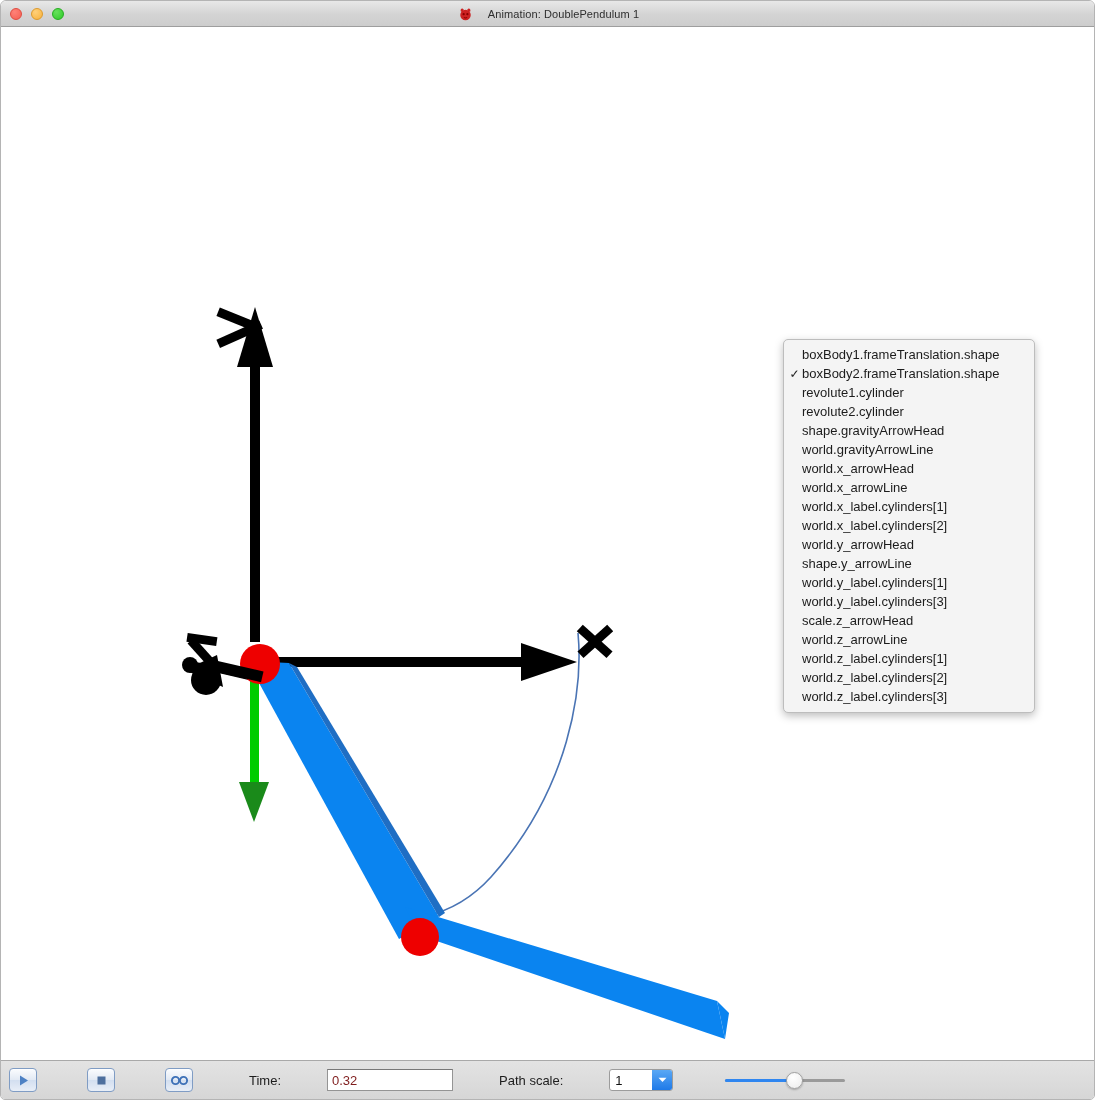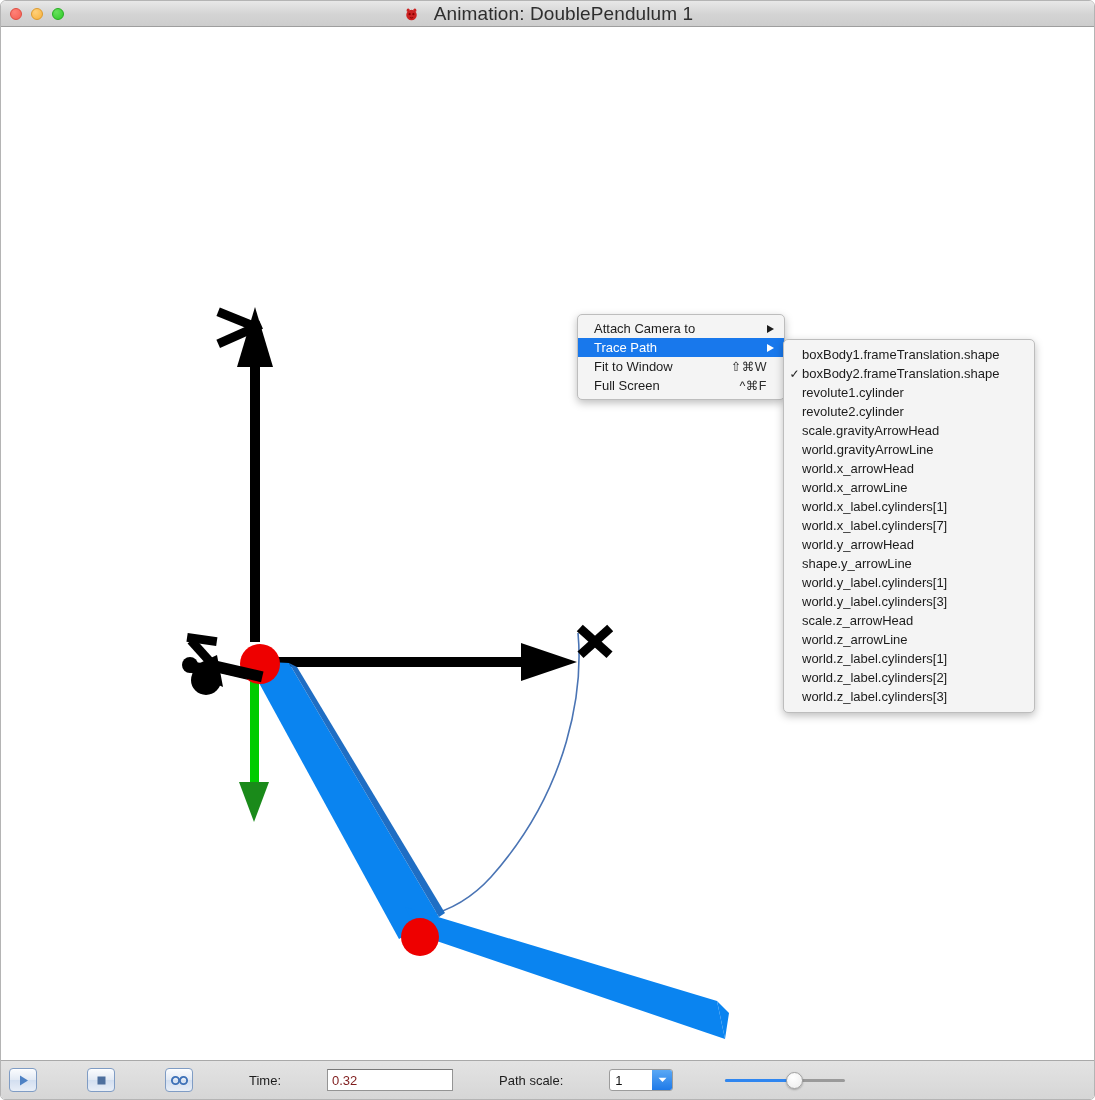--- a/index.html
+++ b/index.html
@@ -33,21 +33,21 @@
   }
   #tl-close { left: 9px;  background: radial-gradient(circle at 35% 30%, #ff8278, #f55f52); border: 1px solid #e04b3f; }
   #tl-min   { left: 30px; background: radial-gradient(circle at 35% 30%, #ffd07a, #f8b23c); border: 1px solid #dd9a2c; }
   #tl-max   { left: 51px; background: radial-gradient(circle at 35% 30%, #67e05c, #2fcb28); border: 1px solid #25ad20; }
 
   #title-wrap {
     position: absolute; left: 0; top: 0; width: 1095px; height: 26px;
     display: flex; align-items: center; justify-content: center; gap: 7px;
   }
   #title-text {
-    font-size: 19px; color: #2e2e2e; letter-spacing: 0.1px; margin-left: 8px;
+    font-size: 11px; color: #2e2e2e; letter-spacing: 0.1px; margin-left: 8px;
   }
   #app-icon { width: 15px; height: 15px; display: block; }
 
   
   #canvas-area {
     position: absolute; left: 0; top: 26px;
     width: 1095px; height: 1035px;
     background: #ffffff;
     overflow: hidden;
   }
@@ -256,81 +256,61 @@
 
       <circle cx="259" cy="637" r="20" fill="#ee0000"></circle>
 
       <rect x="214" y="639" width="48" height="11" fill="#000000" transform="rotate(13 238 644)"></rect>
       <circle cx="205" cy="653" r="15" fill="#000000"></circle>
       <circle cx="189" cy="638" r="8" fill="#000000"></circle>
 
       <circle cx="419" cy="910" r="19" fill="#ee0000"></circle>
     </svg>
 
-    <div id="ctxmenu">
-      <div class="ctx-item">
-        <span class="ctx-label">Attach Camera to</span>
-        <span class="ctx-shortcut"></span>
-        <span class="ctx-arrow"></span>
-      </div>
-      <div class="ctx-item sel">
-        <span class="ctx-label">Trace Path</span>
-        <span class="ctx-shortcut"></span>
-        <span class="ctx-arrow"></span>
-      </div>
-      <div class="ctx-item">
-        <span class="ctx-label">Fit to Window</span>
-        <span class="ctx-shortcut">⇧⌘W</span>
-      </div>
-      <div class="ctx-item">
-        <span class="ctx-label">Full Screen</span>
-        <span class="ctx-shortcut">^⌘F</span>
-      </div>
-    </div>
 
     <div id="submenu">
         <div class="sub-item">
           <span class="sub-check"></span>
           <span>boxBody1.frameTranslation.shape</span>
         </div>
         <div class="sub-item">
           <span class="sub-check">✓</span>
           <span>boxBody2.frameTranslation.shape</span>
         </div>
         <div class="sub-item">
           <span class="sub-check"></span>
           <span>revolute1.cylinder</span>
         </div>
         <div class="sub-item">
           <span class="sub-check"></span>
           <span>revolute2.cylinder</span>
         </div>
         <div class="sub-item">
           <span class="sub-check"></span>
-          <span>scale.gravityArrowHead</span>
+          <span>shape.gravityArrowHead</span>
         </div>
         <div class="sub-item">
           <span class="sub-check"></span>
           <span>world.gravityArrowLine</span>
         </div>
         <div class="sub-item">
           <span class="sub-check"></span>
           <span>world.x_arrowHead</span>
         </div>
         <div class="sub-item">
           <span class="sub-check"></span>
           <span>world.x_arrowLine</span>
         </div>
         <div class="sub-item">
           <span class="sub-check"></span>
           <span>world.x_label.cylinders[1]</span>
         </div>
         <div class="sub-item">
           <span class="sub-check"></span>
-          <span>world.x_label.cylinders[7]</span>
+          <span>world.x_label.cylinders[2]</span>
         </div>
         <div class="sub-item">
           <span class="sub-check"></span>
           <span>world.y_arrowHead</span>
         </div>
         <div class="sub-item">
           <span class="sub-check"></span>
           <span>shape.y_arrowLine</span>
         </div>
         <div class="sub-item">

